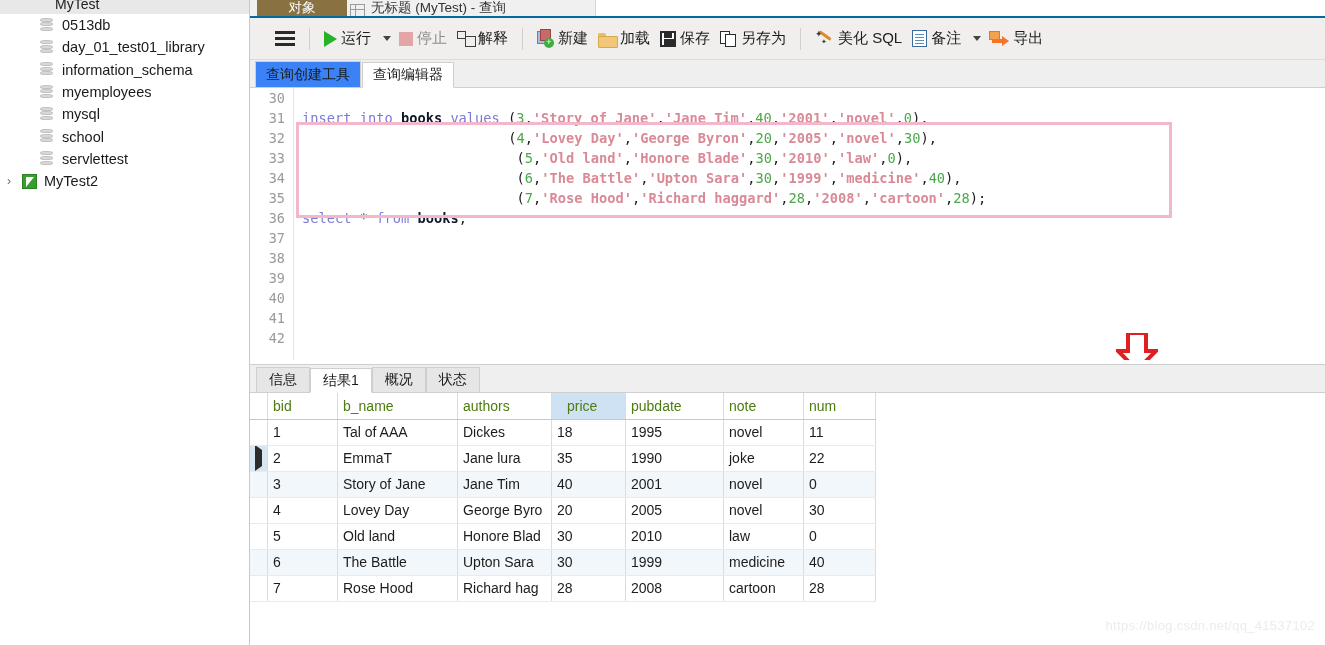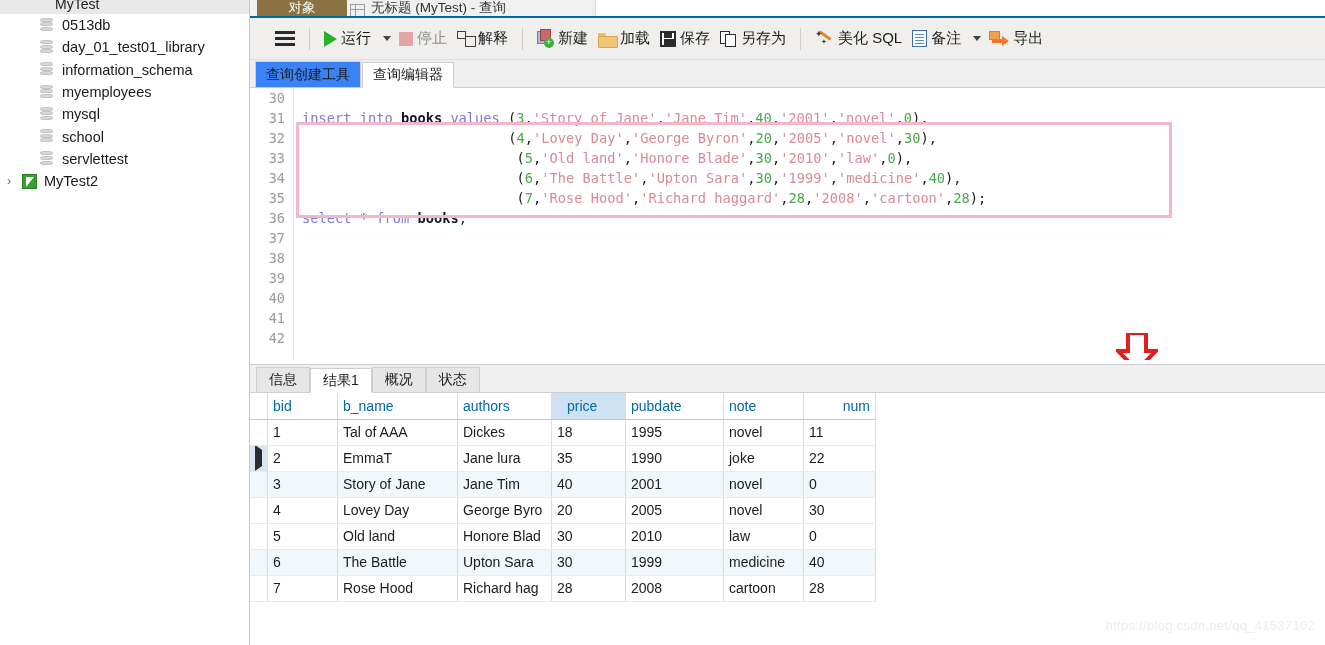--- a/index.html
+++ b/index.html
@@ -343,21 +343,21 @@
     height: 20px; line-height: 20px;
     font-family: "DejaVu Sans Mono", "Liberation Mono", monospace;
     font-size: 13.7px;
     white-space: pre;
     padding-left: 7px;
     color: #1b1b1b;
   }
   .cline.cn { font-family: "Liberation Sans", sans-serif; font-size: 14px; }
   .kw  { color: #7b7bd6; }
   .tbl { color: #0f172a; font-weight: bold; }
-  .str { color: #d98a96; }
+  .str { color: #d98a96; font-weight: bold; }
   .numv{ color: #4aa84a; }
   .pn  { color: #1b1b1b; }
   #hlbox {
     position: absolute;
     left: 46px; top: 34px;
     width: 876px; height: 96px;
     border: 3px solid #f3b6cb;
     pointer-events: none;
   }
   
@@ -414,21 +414,21 @@
     height: 26px;
     padding: 0 5px;
     overflow: hidden;
     white-space: nowrap;
     text-align: left;
     font-weight: normal;
   }
   table.grid th {
     background: #ffffff;
     border-bottom: 1px solid #c8c8c8;
-    color: #0369a1;
+    color: #4d7c0f;
   }
   table.grid th.sel { background: #cfe2f3; }
   td.num, th.numh { text-align: right; }
   tr.alt td { background: #f2f7fb; }
   td.marker {
     border-right: 1px solid #dcdcdc;
     background: #ffffff;
     padding: 0;
     text-align: center;
   }
@@ -667,21 +667,21 @@
       <table class="grid">
         <thead>
             <tr id="grid-head">
               <th class="corner" style="width: 12px;"></th>
               <th class="numh" style="width: 70px; text-align: left;">bid</th>
               <th style="width: 120px; text-align: left;">b_name</th>
               <th style="width: 94px; text-align: left;">authors</th>
               <th class="numh sel" style="width: 74px; text-align: left; padding-left: 15px;">price</th>
               <th class="numh" style="width: 98px; text-align: left;">pubdate</th>
               <th style="width: 80px; text-align: left;">note</th>
-              <th class="numh" style="width: 72px; text-align: right;">num</th>
+              <th class="numh" style="width: 72px; text-align: left;">num</th>
             </tr>
           </thead>
         <tbody id="grid-body">
             <tr class="">
               <td class="marker"></td>
               <td class="num">1</td>
               <td>Tal of AAA</td>
               <td>Dickes</td>
               <td class="num">18</td>
               <td class="num">1995</td>

